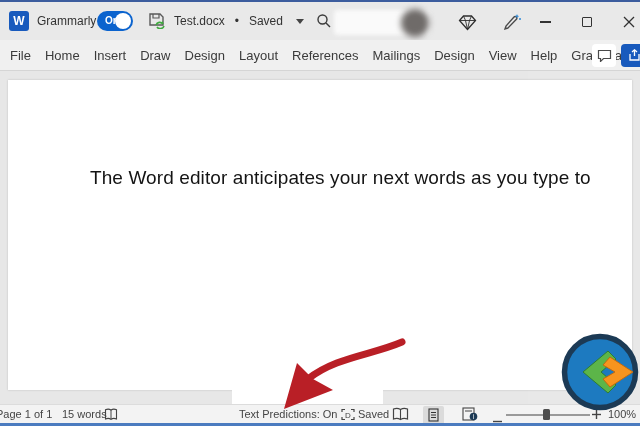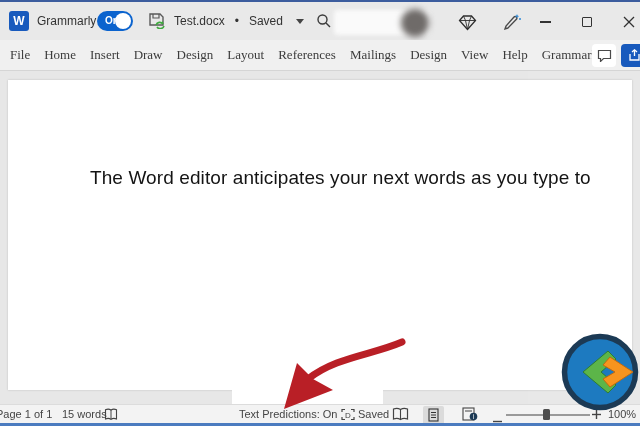--- a/index.html
+++ b/index.html
@@ -25,21 +25,21 @@
   .gem-icon { position:absolute; left:458px; top:12px; }
   .editor-pen-icon { position:absolute; left:502px; top:10px; }
   .win-btn { position:absolute; top:2px; width:34px; height:36px; display:flex; align-items:center; justify-content:center; }
   .min-btn { left:528px; } .max-btn { left:570px; } .close-btn { left:612px; }
   .min-glyph { width:11px; height:1.5px; background:#333; }
   .max-glyph { width:10px; height:10px; border:1.2px solid #333; border-radius:1px; }
 
   
   .tabrow { position:absolute; left:0; top:40px; width:640px; height:31px; background:#f0f0f0; border-bottom:1px solid #d5d5d5; }
   .tabs { position:absolute; left:3px; top:0; height:30px; display:flex; align-items:center; }
-  .tabs span { padding:0 7px; font-size:13px; color:#3b3b3b; white-space:nowrap;font-family:Liberation Serif, serif; }
+  .tabs span { padding:0 7px; font-size:13px; color:#3b3b3b; white-space:nowrap; }
   .comment-btn { position:absolute; left:592px; top:4px; width:24px; height:23px; background:#fff; border-radius:4px;
                  display:flex; align-items:center; justify-content:center; }
   .share-btn { position:absolute; left:621px; top:4px; width:26px; height:23px; background:#185abd; border-radius:4px;
                display:flex; align-items:center; justify-content:center; }
 
   
   .doc-area { position:absolute; left:0; top:71px; width:528px; height:333px; background:#e7e7e7; }
   .page { position:absolute; left:8px; top:9px; width:624px; height:310px; background:#fff; box-shadow:0 0 2px rgba(0,0,0,.18); }
   .doc-text { position:absolute; left:82px; top:82px; font-size:19px; line-height:31px; color:#141414; letter-spacing:.1px; }
   .cursor-bar { display:inline-block; width:1.5px; height:21px; background:#000; vertical-align:-4px; margin-left:1px; }

